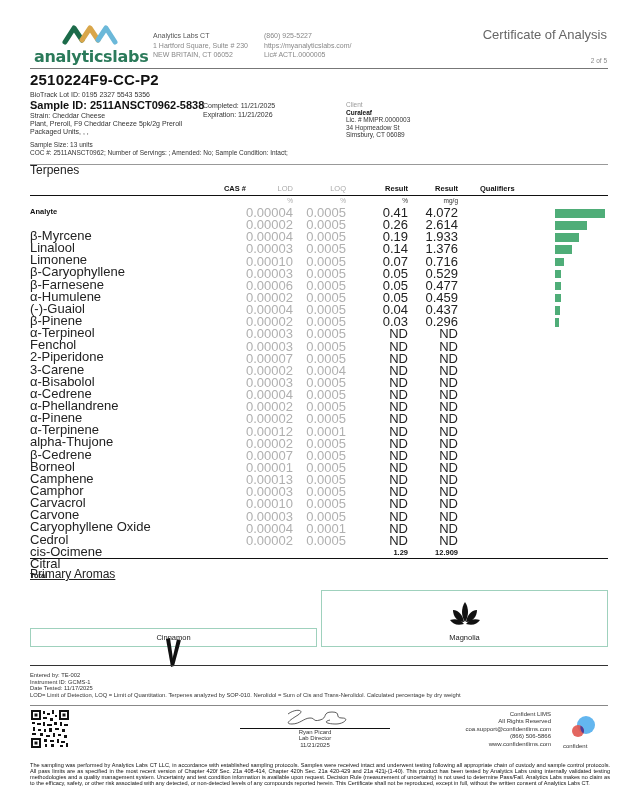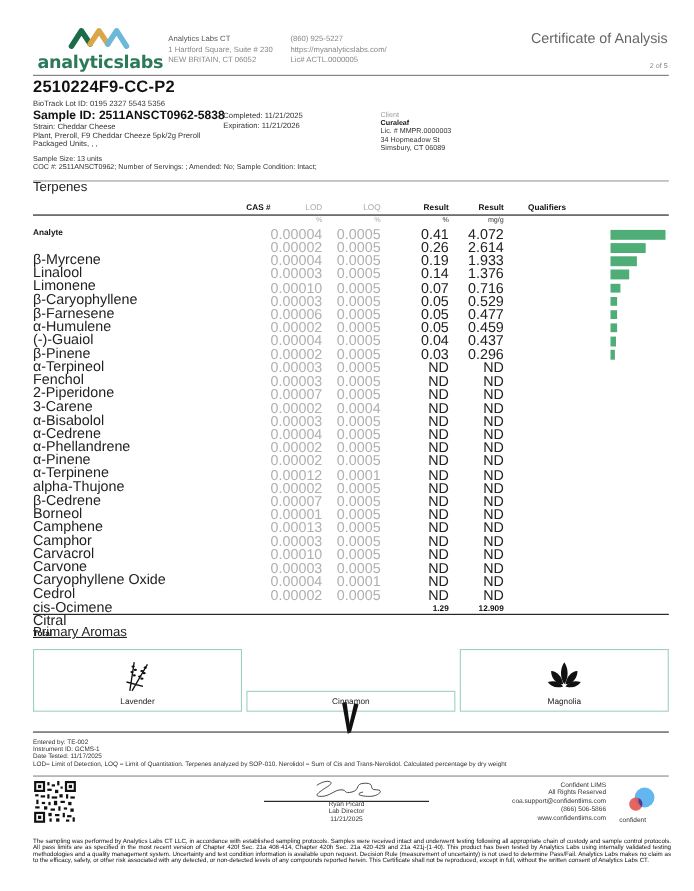--- a/index.html
+++ b/index.html
@@ -339,37 +339,20 @@
     </div>
     <div class="total-row">
       <span class="c-analyte">Total</span>
       <span class="c-pct">1.29</span>
       <span class="c-mg">12.909</span>
     </div>
   </div>
 
 <div class="abs aroma-title">Primary Aromas</div>
 <div class="abs aromas">
-  <div class="aroma" style="border-color: rgb(159, 209, 189);">
-    <svg width="30" height="32" viewBox="0 0 30 32">
-      <path d="M8 30 L12 4 M10 30 L24 6 M5 22 L20 26" stroke="#111" stroke-width="1.2" fill="none"></path>
-      <g fill="#111">
-        <ellipse cx="11" cy="8" rx="1.5" ry="1"></ellipse>
-          <ellipse cx="13" cy="11" rx="1.5" ry="1"></ellipse>
-          <ellipse cx="10" cy="13" rx="1.5" ry="1"></ellipse>
-          <ellipse cx="12" cy="16" rx="1.5" ry="1"></ellipse>
-        <ellipse cx="22" cy="9" rx="1.5" ry="1"></ellipse>
-          <ellipse cx="19" cy="12" rx="1.5" ry="1"></ellipse>
-          <ellipse cx="21" cy="14" rx="1.5" ry="1"></ellipse>
-          <ellipse cx="17" cy="17" rx="1.5" ry="1"></ellipse>
-          <ellipse cx="19" cy="19" rx="1.5" ry="1"></ellipse>
-      </g>
-    </svg>
-    <div class="lbl">Lavender</div>
-  </div>
   <div class="aroma" style="border-color: rgb(159, 209, 189); margin-top: 38px;">
     <svg width="30" height="32" viewBox="0 0 30 32">
       <path d="M7 3 L11 2 L15 30 L12 31 Z" fill="#111"></path>
       <path d="M18 3 L22 4 L15 30 L12 29 Z" fill="#111"></path>
       <path d="M18 3 L22 4" stroke="#fff" stroke-width="0.6"></path>
     </svg>
     <div class="lbl">Cinnamon</div>
   </div>
   <div class="aroma" style="border-color: rgb(159, 209, 189);">
     <svg width="36" height="32" viewBox="0 0 36 32">

